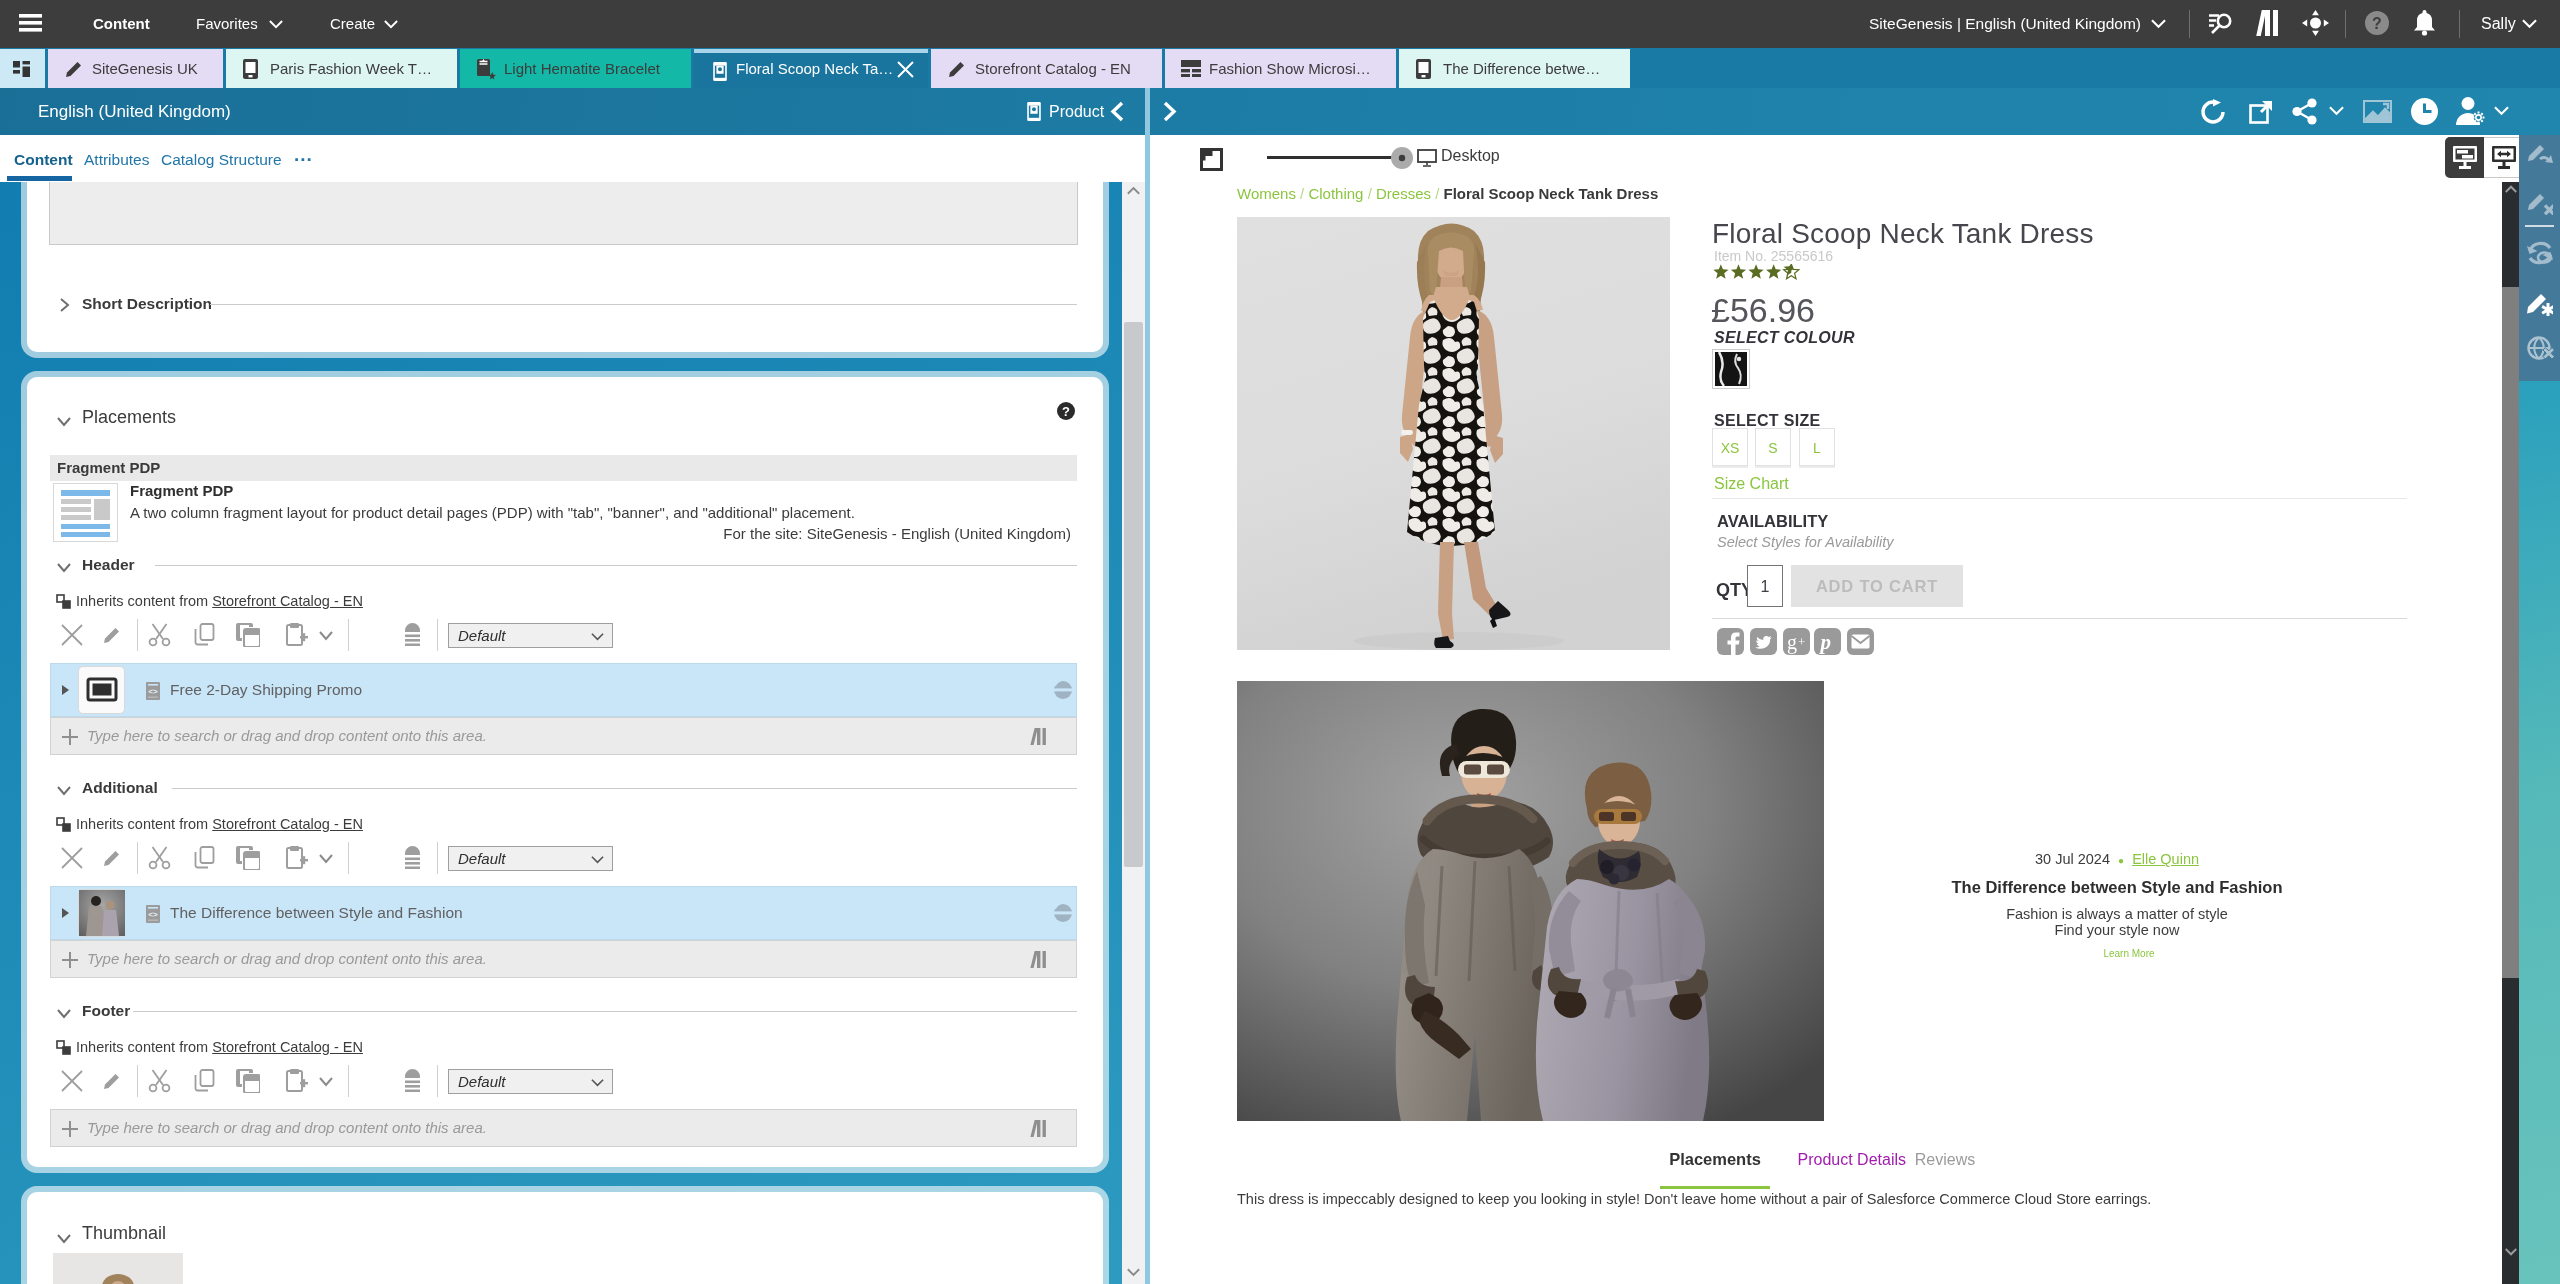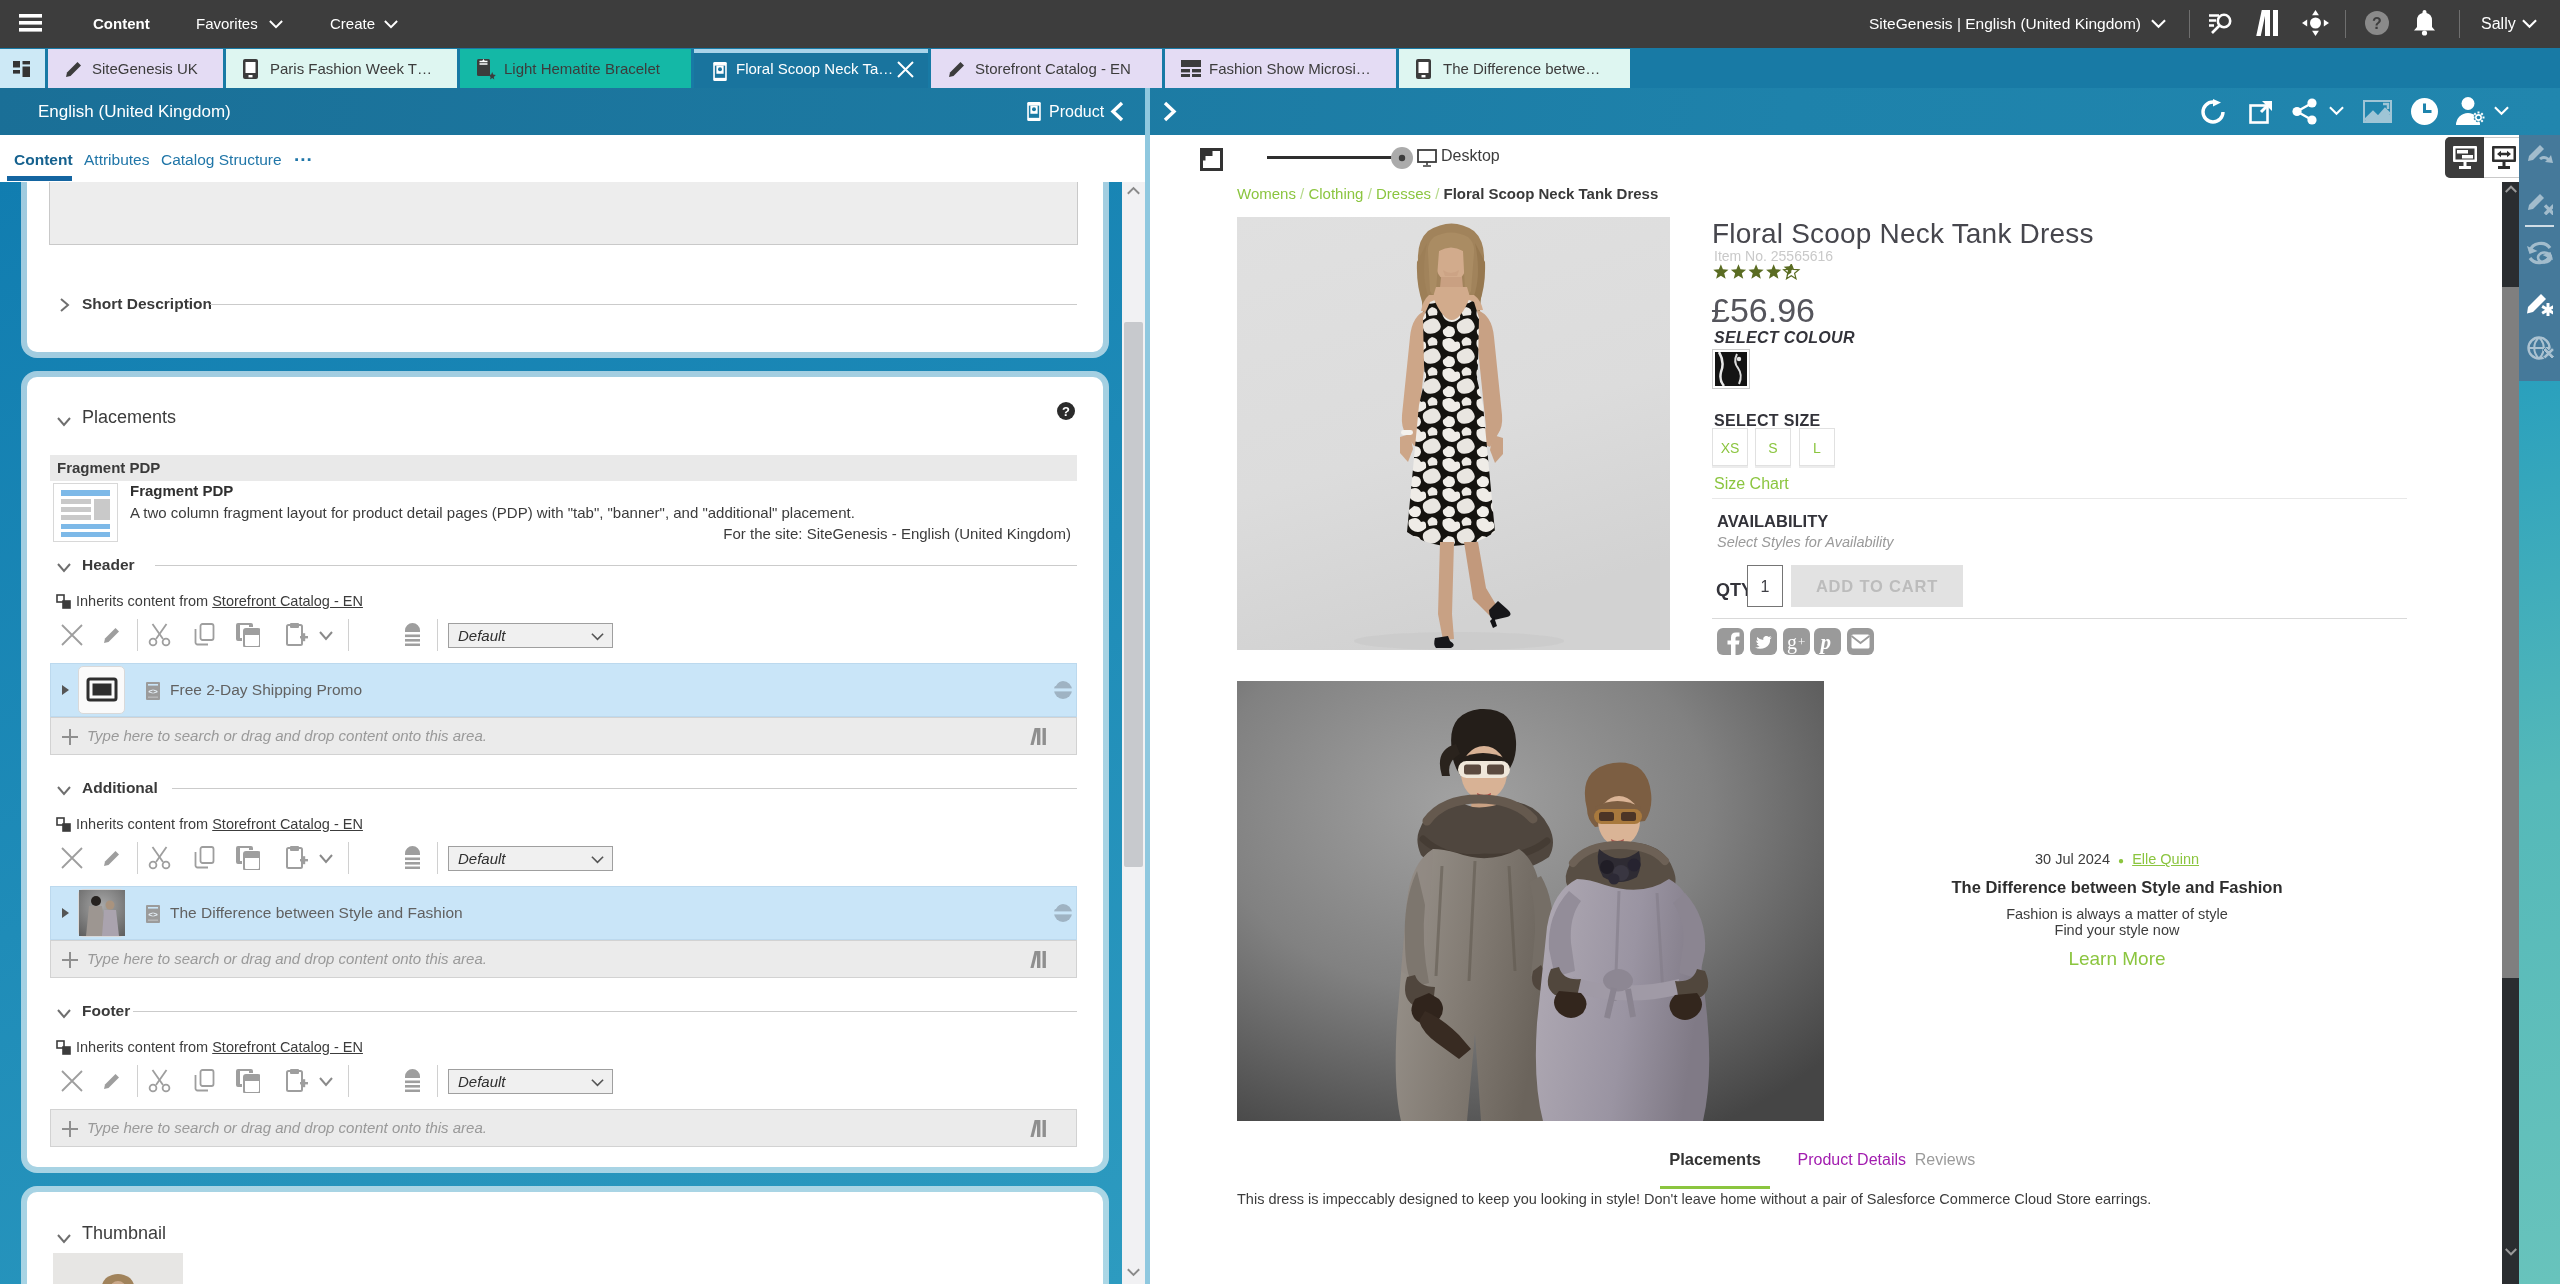--- a/index.html
+++ b/index.html
@@ -832,21 +832,21 @@
       <path d="M322 310 q-10 12 0 22 q12 10 24 0 q8 -10 -2 -20z" fill="#33261d"></path>
       <path d="M460 312 q10 12 0 22 q-12 10 -24 0 q-8 -10 2 -20z" fill="#33261d"></path>
     </svg>
   </div>
 
   <div style="position:absolute;left:747px;top:0;width:440px;height:1000px;">
     <div style="position:absolute;left:0;top:669px;width:440px;text-align:center;font-size:14.5px;color:#3c3c3c;">30 Jul 2024&nbsp; <span style="color:#8bc53f;font-size:10px;">●</span>&nbsp; <span style="color:#8bc53f;text-decoration:underline;">Elle Quinn</span></div>
     <div style="position:absolute;left:0;top:696px;width:440px;text-align:center;font-size:16.5px;font-weight:bold;color:#2e2e2e;">The Difference between Style and Fashion</div>
     <div style="position:absolute;left:0;top:724px;width:440px;text-align:center;font-size:14.5px;color:#3c3c3c;">Fashion is always a matter of style</div>
     <div style="position:absolute;left:0;top:740px;width:440px;text-align:center;font-size:14.5px;color:#3c3c3c;">Find your style now</div>
-    <div style="position:absolute;left:0;top:766px;width:440px;text-align:center;font-size:19px;color:#8bc53f;">Learn More</div>
+    <div style="position:absolute;left:12px;top:766px;width:440px;text-align:center;font-size:10px;color:#8bc53f;">Learn More</div>
   </div>
 
   <div style="position:absolute;left:510px;top:968px;width:110px;text-align:center;font-size:16.5px;font-weight:bold;color:#333;">Placements</div>
   <div style="position:absolute;left:510px;top:1004px;width:110px;height:3px;background:#8bc53f;"></div>
   <div style="position:absolute;left:646px;top:969px;width:110px;text-align:right;font-size:16px;color:#a21caf;">Product Details</div>
   <div style="position:absolute;left:755px;top:969px;width:80px;text-align:center;font-size:16px;color:#9b9b9b;">Reviews</div>
   <div style="position:absolute;left:87px;top:1009px;font-size:14.5px;color:#3c3c3c;">This dress is impeccably designed to keep you looking in style! Don't leave home without a pair of Salesforce Commerce Cloud Store earrings.</div>
 </div>
 <div id="pscroll" class="abs">
   <svg class="ic" style="left:3px;top:3px;" width="12" height="8" viewBox="0 0 16 10">

